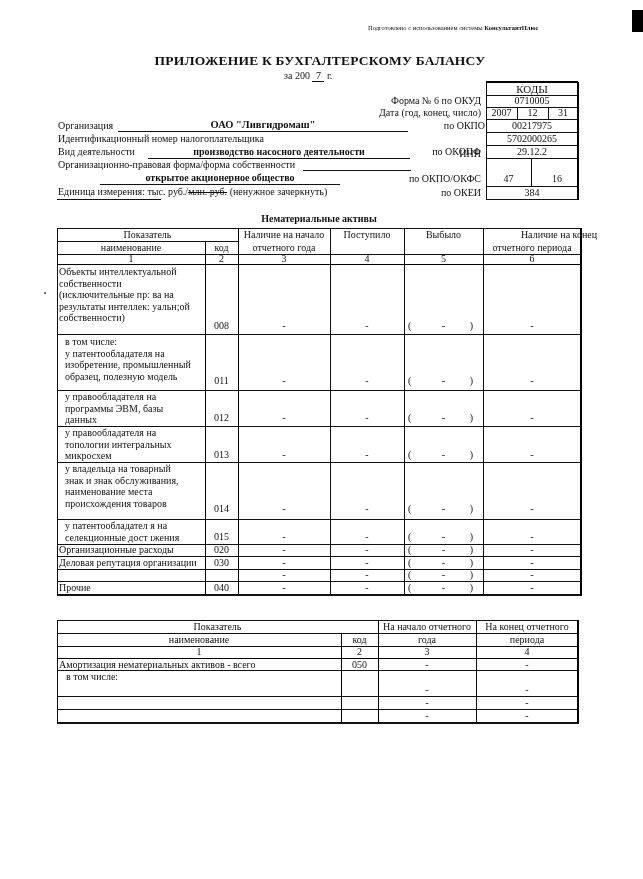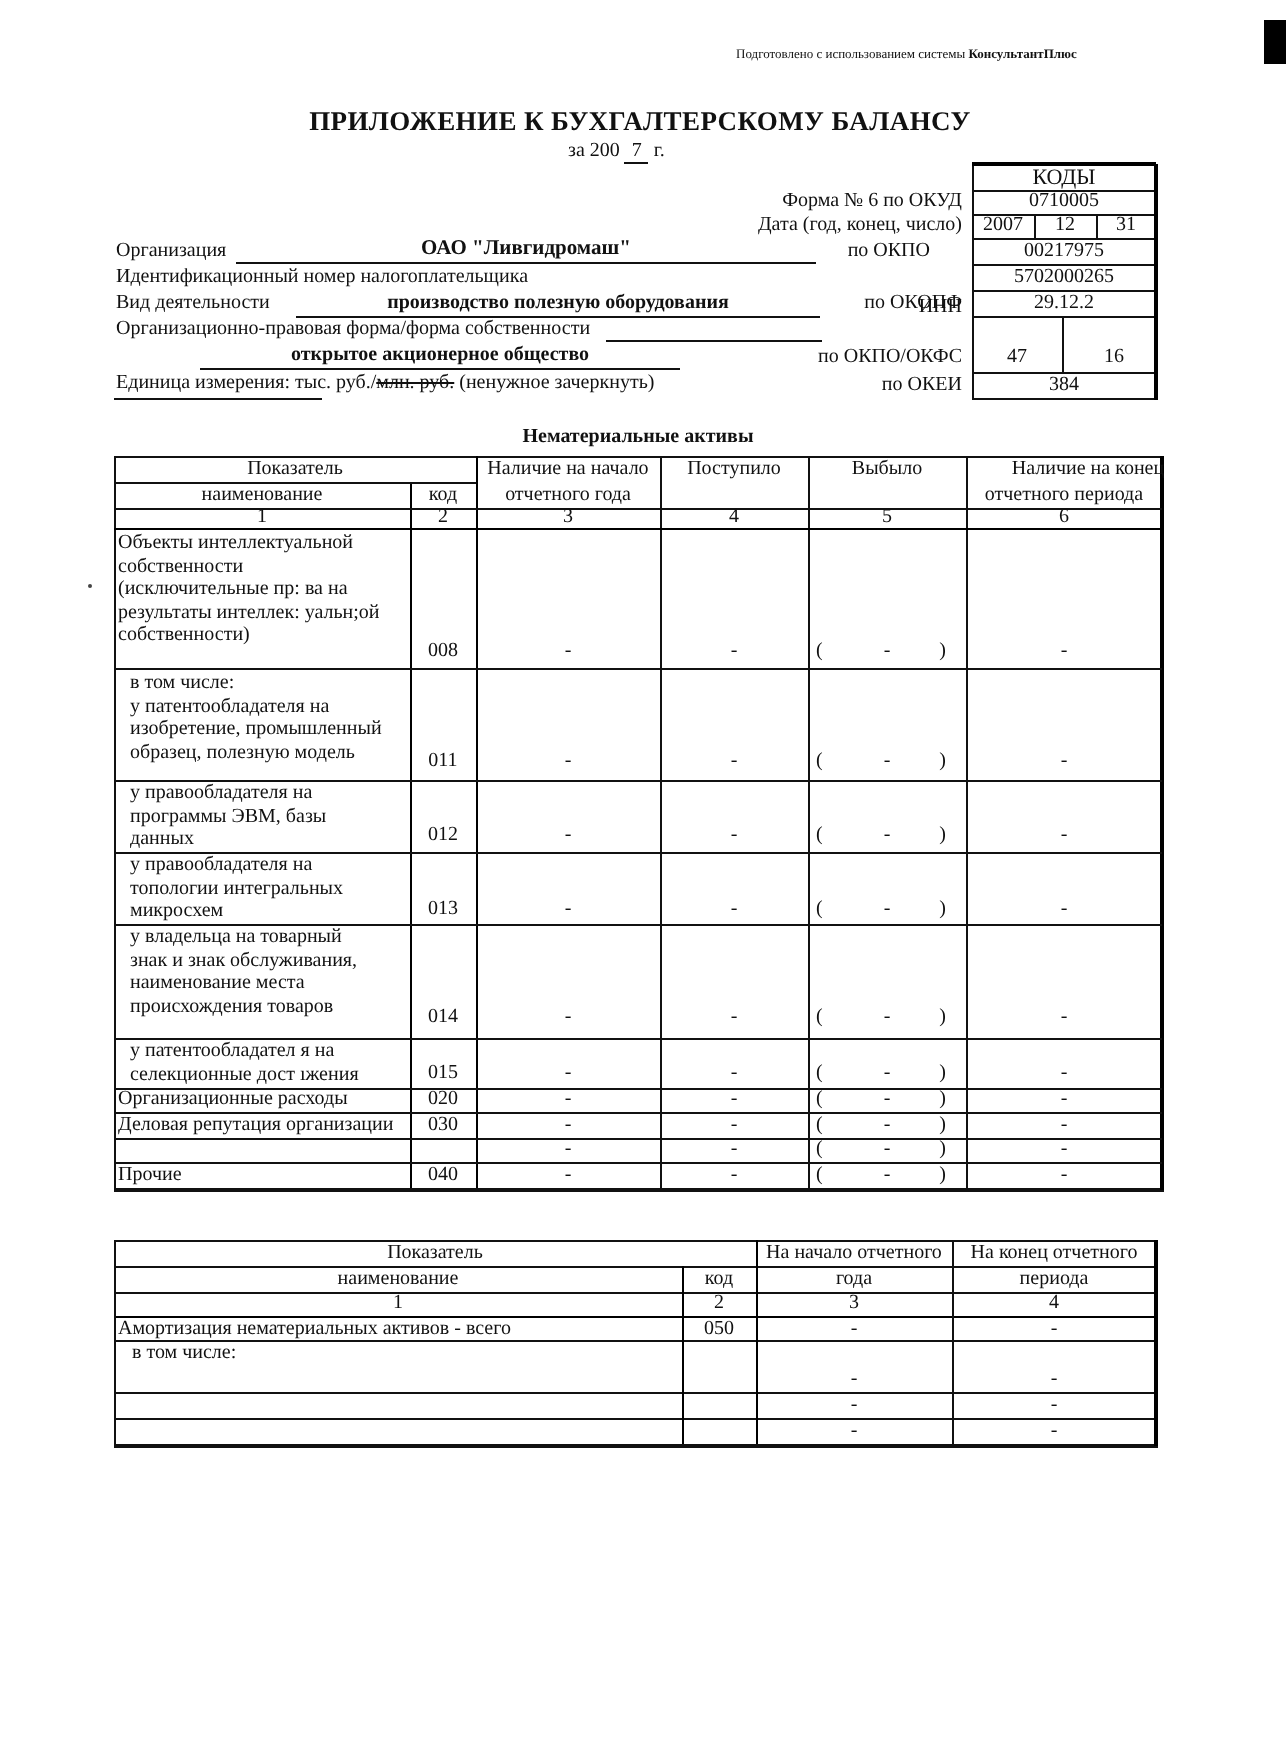--- a/index.html
+++ b/index.html
@@ -58,34 +58,34 @@
 <div class="t c" style="left:548px; top:107px; width:30px;">31</div>
 <div class="t c" style="left:486px; top:120px; width:92px;">00217975</div>
 <div class="t c" style="left:486px; top:133px; width:92px;">5702000265</div>
 <div class="t c" style="left:486px; top:146px; width:92px;">29.12.2</div>
 <div class="t c" style="left:486px; top:173px; width:45px;">47</div>
 <div class="t c" style="left:534px; top:173px; width:46px;">16</div>
 <div class="t c" style="left:486px; top:187px; width:92px;">384</div>
 
 <div class="t r" style="left:300px; top:95px; width:181px;">Форма № 6 по ОКУД</div>
 <div class="t r" style="left:300px; top:107px; width:181px;">Дата (год, конец, число)</div>
-<div class="t r" style="left:284px; top:120px; width:181px;">по ОКПО</div>
+<div class="t r" style="left:304px; top:120px; width:181px;">по ОКПО</div>
 <div class="t r" style="left:300px; top:148px; width:181px;">ИНН</div>
 <div class="t r" style="left:300px; top:146px; width:181px;">по ОКОПФ</div>
 <div class="t r" style="left:300px; top:173px; width:181px;">по ОКПО/ОКФС</div>
 <div class="t r" style="left:300px; top:187px; width:181px;">по ОКЕИ</div>
 
 <div class="t" style="left:58px; top:120px;">Организация</div>
 <div class="t c b" style="left:118px; top:119px; width:290px; font-size:10.5px;">ОАО "Ливгидромаш"</div>
 <div class="hl" style="left:118px; top:131px; width:290px;"></div>
 
 <div class="t" style="left:58px; top:133px;">Идентификационный номер налогоплательщика</div>
 
 <div class="t" style="left:58px; top:146px;">Вид деятельности</div>
-<div class="t c b" style="left:148px; top:146px; width:262px;">производство полезную оборудования</div>
+<div class="t c b" style="left:148px; top:146px; width:262px;">производство насосного деятельности</div>
 <div class="hl" style="left:148px; top:158px; width:262px;"></div>
 
 <div class="t" style="left:58px; top:159px;">Организационно-правовая форма/форма собственности</div>
 <div class="hl" style="left:303px; top:170px; width:108px;"></div>
 <div class="t c b" style="left:100px; top:172px; width:240px;">открытое акционерное общество</div>
 <div class="hl" style="left:100px; top:184px; width:240px;"></div>
 
 <div class="t" style="left:58px; top:186px;">
   <span>Единица измерения: тыс. руб./</span><span class="strike">млн. руб.</span>
   <span>(ненужное зачеркнуть)</span>
@@ -123,21 +123,21 @@
   <div class="hl" style="left:57px; top:569px; width:524px;"></div>
   <div class="hl" style="left:57px; top:581px; width:524px;"></div>
 
   <div class="t c" style="left:57px; top:229px; width:181px;">Показатель</div>
   <div class="t c" style="left:57px; top:242px; width:148px;">наименование</div>
   <div class="t c" style="left:205px; top:242px; width:33px;">код</div>
   <div class="t c" style="left:238px; top:229px; width:92px;">Наличие на начало</div>
   <div class="t c" style="left:238px; top:242px; width:92px;">отчетного года</div>
   <div class="t c" style="left:330px; top:229px; width:74px;">Поступило</div>
   <div class="t c" style="left:404px; top:229px; width:79px;">Выбыло</div>
-  <div class="t c" style="left:495px; top:229px; width:98px;">Наличие на конец</div>
+  <div class="t c" style="left:510px; top:229px; width:98px;">Наличие на конец</div>
   <div class="t c" style="left:483px; top:242px; width:98px;">отчетного периода</div>
   <div class="t c" style="left:57px; top:253px; width:148px;">1</div>
   <div class="t c" style="left:205px; top:253px; width:33px;">2</div>
   <div class="t c" style="left:238px; top:253px; width:92px;">3</div>
   <div class="t c" style="left:330px; top:253px; width:74px;">4</div>
   <div class="t c" style="left:404px; top:253px; width:79px;">5</div>
   <div class="t c" style="left:483px; top:253px; width:98px;">6</div>
 
   <div>
     <div class="cell" style="left:59px; top:266px;">

